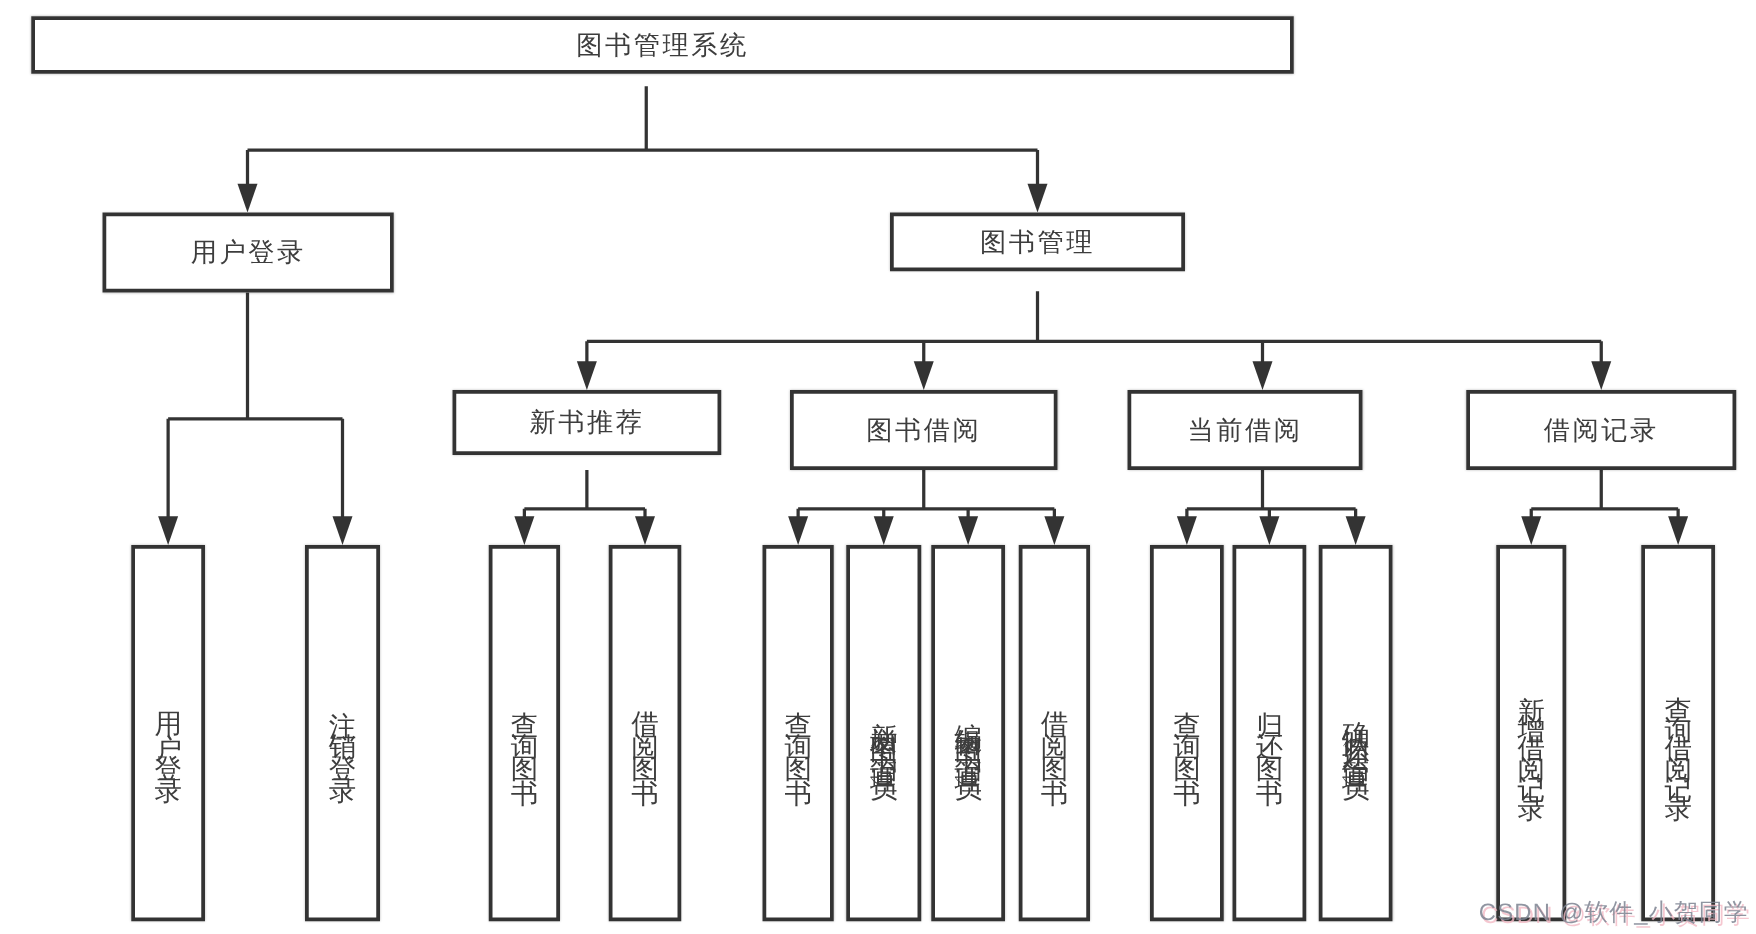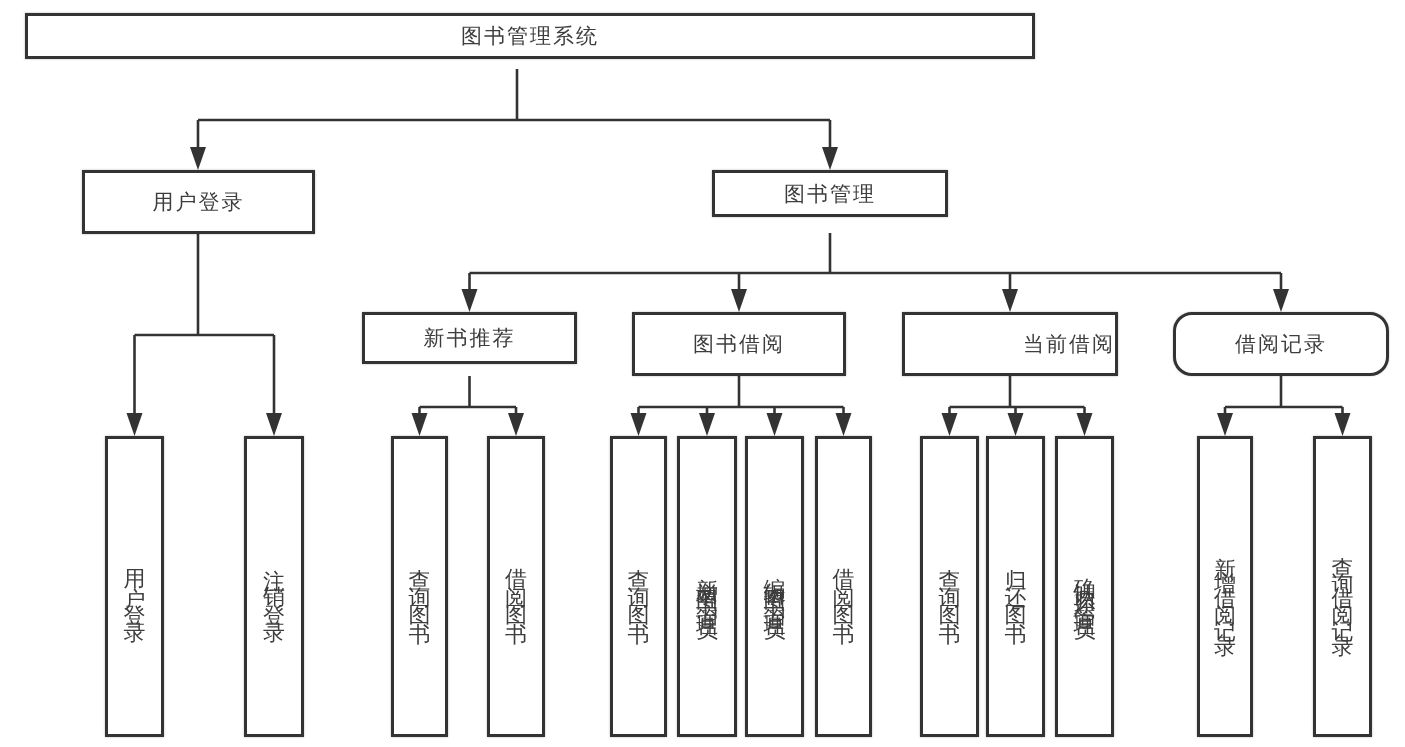--- a/index.html
+++ b/index.html
@@ -129,24 +129,24 @@
   <div class="box" style="left:712px; top:170px; width:236px; height:47px;">
     <span class="hlabel">图书管理</span>
   </div>
 
   <div class="box" style="left:362px; top:312px; width:215px; height:52px;">
     <span class="hlabel">新书推荐</span>
   </div>
   <div class="box" style="left:632px; top:312px; width:214px; height:64px;align-items:center;">
     <span class="hlabel">图书借阅</span>
   </div>
-  <div class="box" style="left:902px; top:312px; width:216px; height:64px;justify-content:flex-end;">
+  <div class="box" style="left:902px; top:312px; width:188px; height:64px;">
     <span class="hlabel">当前借阅</span>
   </div>
-  <div class="box" style="left:1173px; top:312px; width:216px; height:64px;border-radius:19px;">
+  <div class="box" style="left:1173px; top:312px; width:216px; height:64px;">
     <span class="hlabel">借阅记录</span>
   </div>
 
   <div class="box leaf" style="left:105px; top:436px; width:59px; height:301px;">
     <span class="vlabel ls-wide">用户登录</span>
   </div>
   <div class="box leaf" style="left:244px; top:436px; width:60px; height:301px;">
     <span class="vlabel ls-wide">注销登录</span>
   </div>
 
@@ -180,14 +180,15 @@
     <span class="vlabel ls-tight">确认归还（管理员）</span>
   </div>
 
   <div class="box leaf" style="left:1197px; top:436px; width:56px; height:301px;">
     <span class="vlabel ls-mid">新增借阅记录</span>
   </div>
   <div class="box leaf" style="left:1313px; top:436px; width:59px; height:301px;">
     <span class="vlabel ls-mid">查询借阅记录</span>
   </div>
 
+  <div class="watermark">CSDN @软件_小贺同学</div>
 
 </div>
 
 </body></html>

